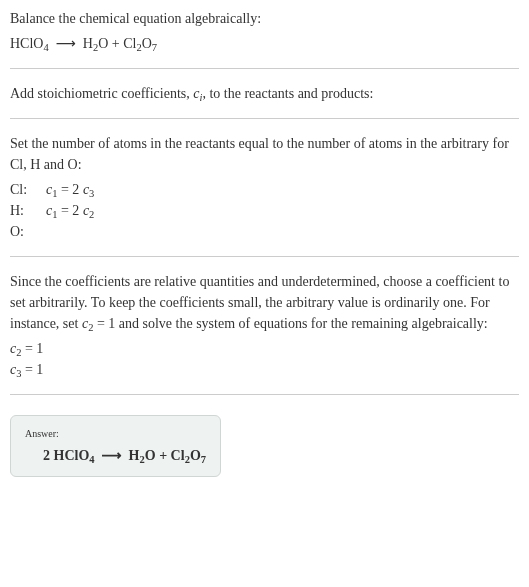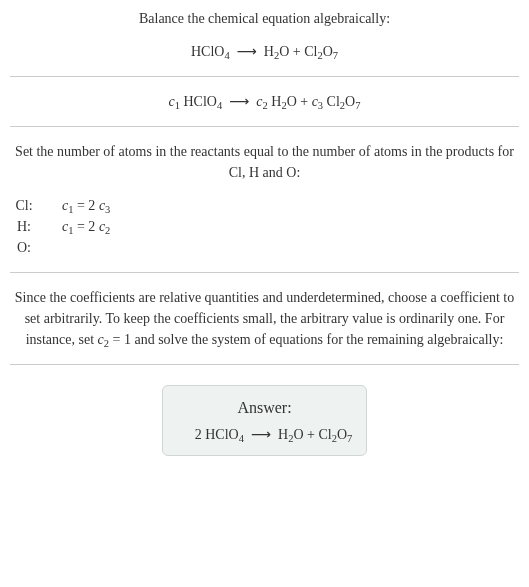--- a/index.html
+++ b/index.html
@@ -11,52 +11,52 @@
       font-family: Georgia, 'Times New Roman', serif;
       background: #ffffff;
       color: #333333;
       padding: 8px 10px;
       width: 529px;
       font-size: 14px;
       line-height: 1.5;
     }
     .section {
       margin-bottom: 14px;
-      text-align: center;
     }
     hr.divider {
       border: none;
       border-top: 1px solid #cccccc;
       margin: 14px 0;
     }
     .equation-line {
-      margin-top: 12px;
+      margin-top: 4px;
     }
     .table-row {
       display: flex;
-      gap: 24px;
+      gap: 8px;
     }
     .label-col {
       min-width: 28px;
     }
     .answer-box {
       background: #eef2f0;
       border: 1px solid #d0d6d3;
       border-radius: 6px;
       padding: 10px 14px;
       display: inline-block;
       margin-top: 6px;
     }
     .answer-label {
-      font-size: 16px;
+      font-size: 10px;
       color: #333333;
       margin-bottom: 4px;
     }
     .answer-eq {
       padding-left: 18px;
+      font-weight: bold;
     }
     sub {
       font-size: 0.75em;
       line-height: 0;
       position: relative;
       vertical-align: baseline;
       bottom: -0.25em;
     }
     .arrow {
       font-family: Arial, sans-serif;
@@ -73,31 +73,29 @@
   <div class="equation-line">
     <span>HClO</span><sub>4</sub>
     &nbsp;<span class="arrow">⟶</span>&nbsp;
     <span>H</span><sub>2</sub><span>O + Cl</span><sub>2</sub><span>O</span><sub>7</sub>
   </div>
 </div>
 
 <hr class="divider">
 
 <div class="section">
-  <div class="equation-line">
-    <span class="italic-var">c</span><sub>1</sub><span> HClO</span><sub>4</sub>
-    &nbsp;<span class="arrow">⟶</span>&nbsp;
-    <span class="italic-var">c</span><sub>2</sub><span> H</span><sub>2</sub><span>O + </span><span class="italic-var">c</span><sub>3</sub><span> Cl</span><sub>2</sub><span>O</span><sub>7</sub>
+  <div>
+    <span>Add stoichiometric coefficients, </span><span class="italic-var">c</span><sub class="italic-var">i</sub><span>, to the reactants and products:</span>
   </div>
 </div>
 
 <hr class="divider">
 
 <div class="section">
-  <div>Set the number of atoms in the reactants equal to the number of atoms in the products for Cl, H and O:</div>
+  <div>Set the number of atoms in the reactants equal to the number of atoms in the arbitrary for Cl, H and O:</div>
   <div class="equation-line">
     <div class="table-row">
       <span class="label-col">Cl:</span>
       <span><span class="italic-var">c</span><sub>1</sub><span> = 2 </span><span class="italic-var">c</span><sub>3</sub></span>
     </div>
     <div class="table-row">
       <span class="label-col">H:</span>
       <span><span class="italic-var">c</span><sub>1</sub><span> = 2 </span><span class="italic-var">c</span><sub>2</sub></span>
     </div>
     <div class="table-row">
@@ -106,20 +104,22 @@
   </div>
 </div>
 
 <hr class="divider">
 
 <div class="section">
   <div>
     <span>Since the coefficients are relative quantities and underdetermined, choose a coefficient to set arbitrarily. To keep the coefficients small, the arbitrary value is ordinarily one. For instance, set </span><span class="italic-var">c</span><sub>2</sub><span> = 1</span><span> and solve the system of equations for the remaining algebraically:</span>
   </div>
   <div class="equation-line">
+    <div><span class="italic-var">c</span><sub>2</sub><span> = 1</span></div>
+    <div><span class="italic-var">c</span><sub>3</sub><span> = 1</span></div>
   </div>
 </div>
 
 <hr class="divider">
 
 <div class="section">
   <div class="answer-box">
     <div class="answer-label">Answer:</div>
     <div class="answer-eq">
       <span>2 HClO</span><sub>4</sub>

